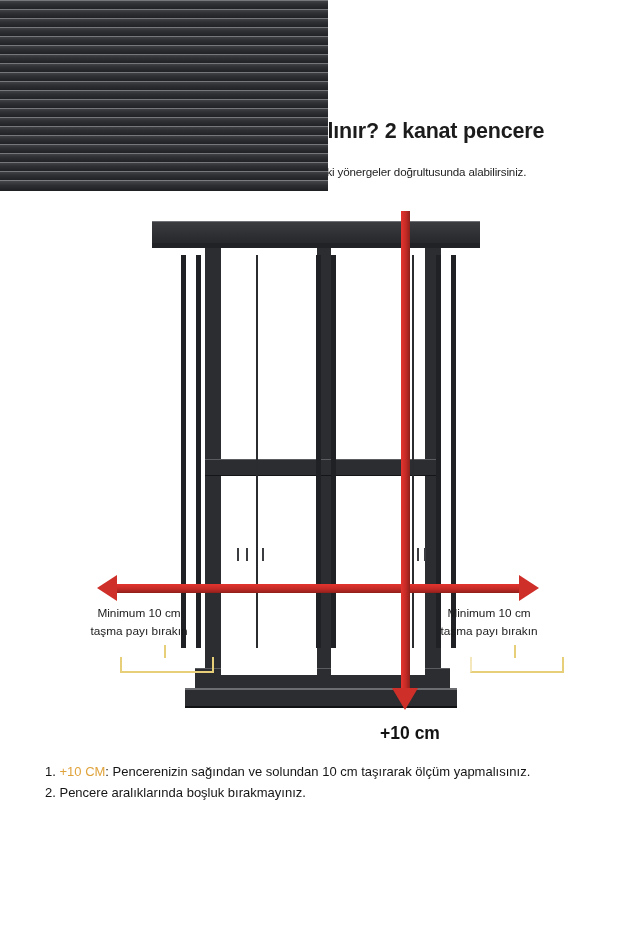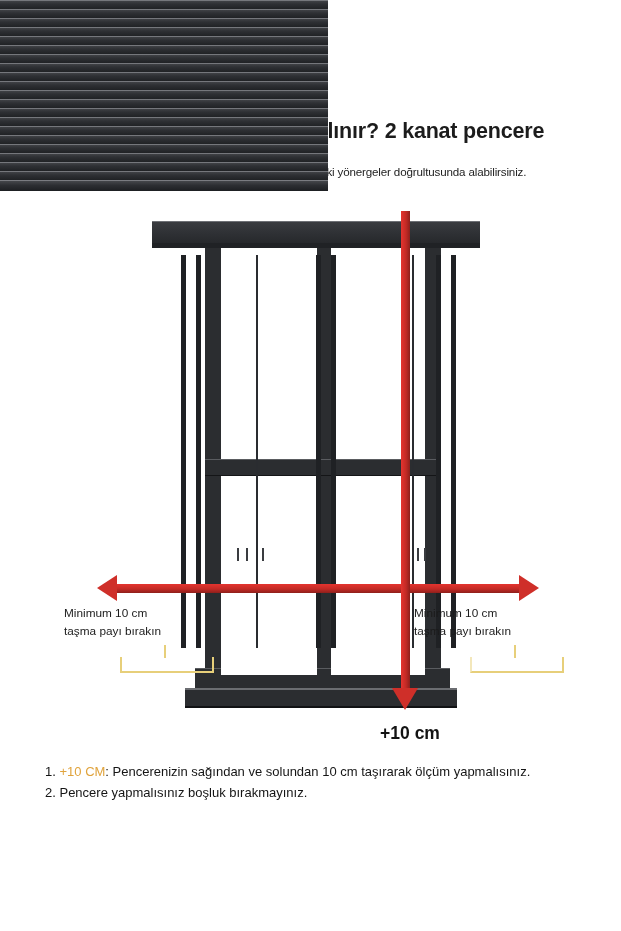--- a/index.html
+++ b/index.html
@@ -159,20 +159,21 @@
     background: #e7cf7a;
     top: 645px;
   }
   .bracket-tick-l { left: 164px; }
   .bracket-tick-r { left: 514px; }
 
   
   .side-label {
     top: 604px;
     width: 150px;
+    text-align: center;
     font-size: 11.8px;
     line-height: 18px;
     font-weight: 500;
     color: #1b1b1b;
   }
   .side-label-l { left: 64px; }
   .side-label-r { left: 414px; }
 
   .center-label {
     left: 330px; top: 723px;
@@ -280,16 +281,16 @@
     </div>
     <div class="side-label side-label-r">
       <div>Minimum 10 cm</div>
       <div>taşma payı bırakın</div>
     </div>
     <div class="center-label">+10 cm</div>
   </div>
 
   <div class="notes">
     <div class="note-row"><span>1.</span>&nbsp;<span class="hl">+10 CM</span><span>: Pencerenizin sağından ve solundan 10 cm taşırarak ölçüm yapmalısınız.</span></div>
-    <div class="note-row"><span>2.</span>&nbsp;<span>Pencere yapmalısınız boşluk bırakmayınız.</span></div>
+    <div class="note-row"><span>2.</span>&nbsp;<span>Pencere aralıklarında boşluk bırakmayınız.</span></div>
   </div>
 
 </div>
 
 </body></html>

